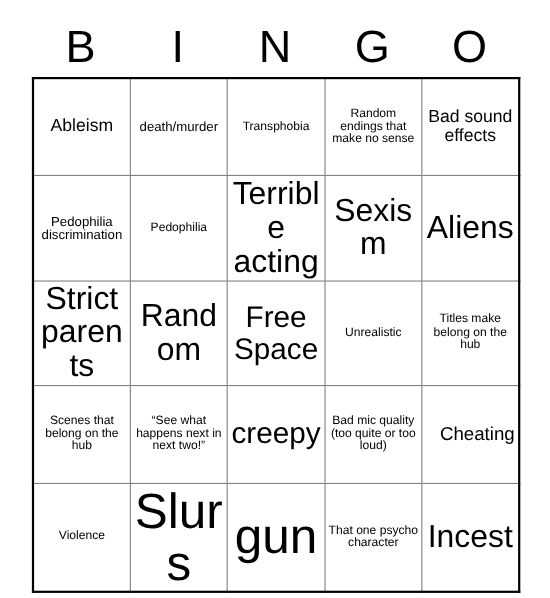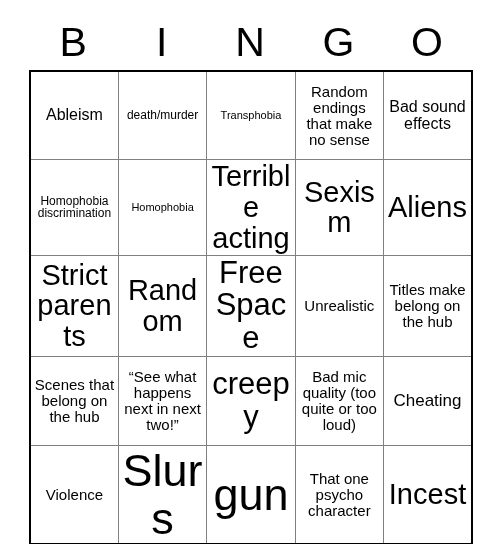--- a/index.html
+++ b/index.html
@@ -69,25 +69,25 @@
 
   
   #bingo-grid tr:first-child .cell { border-top-color: #000000; }
   #bingo-grid tr:last-child  .cell { border-bottom-color: #000000; }
   #bingo-grid .cell:first-child { border-left-color: #000000; }
   #bingo-grid .cell:last-child  { border-right-color: #000000; }
 
   
   .fs-xxs { font-size: 12px; }
   .fs-xs  { font-size: 11px; }
-  .fs-s   { font-size: 15px; }
-  .fs-m   { font-size: 17px; }
+  .fs-s   { font-size: 11px; }
+  .fs-m   { font-size: 17px; text-align: right; }
   .fs-l   { font-size: 16px; }
   .fs-xl  { font-size: 29px; }
-  .fs-xxl { font-size: 31px; }
+  .fs-xxl { font-size: 27px; }
   .fs-huge{ font-size: 45px; }
 </style>
 </head>
 <body>
 
 <div id="bingo-card">
 
   <div id="bingo-header">
     <div class="header-letter">B</div>
     <div class="header-letter">I</div>
@@ -99,22 +99,22 @@
   <table id="bingo-grid">
     <tbody>
       <tr>
         <td class="cell fs-l">Ableism</td>
         <td class="cell fs-xxs">death/murder</td>
         <td class="cell fs-xs">Transphobia</td>
         <td class="cell fs-s">Random endings that make no sense</td>
         <td class="cell fs-l">Bad sound effects</td>
       </tr>
       <tr>
-        <td class="cell fs-xxs">Homophobia discrimination</td>
-        <td class="cell fs-xs">Homophobia</td>
+        <td class="cell fs-xxs">Pedophilia discrimination</td>
+        <td class="cell fs-xs">Pedophilia</td>
         <td class="cell fs-xl">Terrible acting</td>
         <td class="cell fs-xl">Sexism</td>
         <td class="cell fs-xl">Aliens</td>
       </tr>
       <tr>
         <td class="cell fs-xl">Strict parents</td>
         <td class="cell fs-xl">Random</td>
         <td class="cell fs-xxl">Free Space</td>
         <td class="cell fs-s">Unrealistic</td>
         <td class="cell fs-s">Titles make belong on the hub</td>

